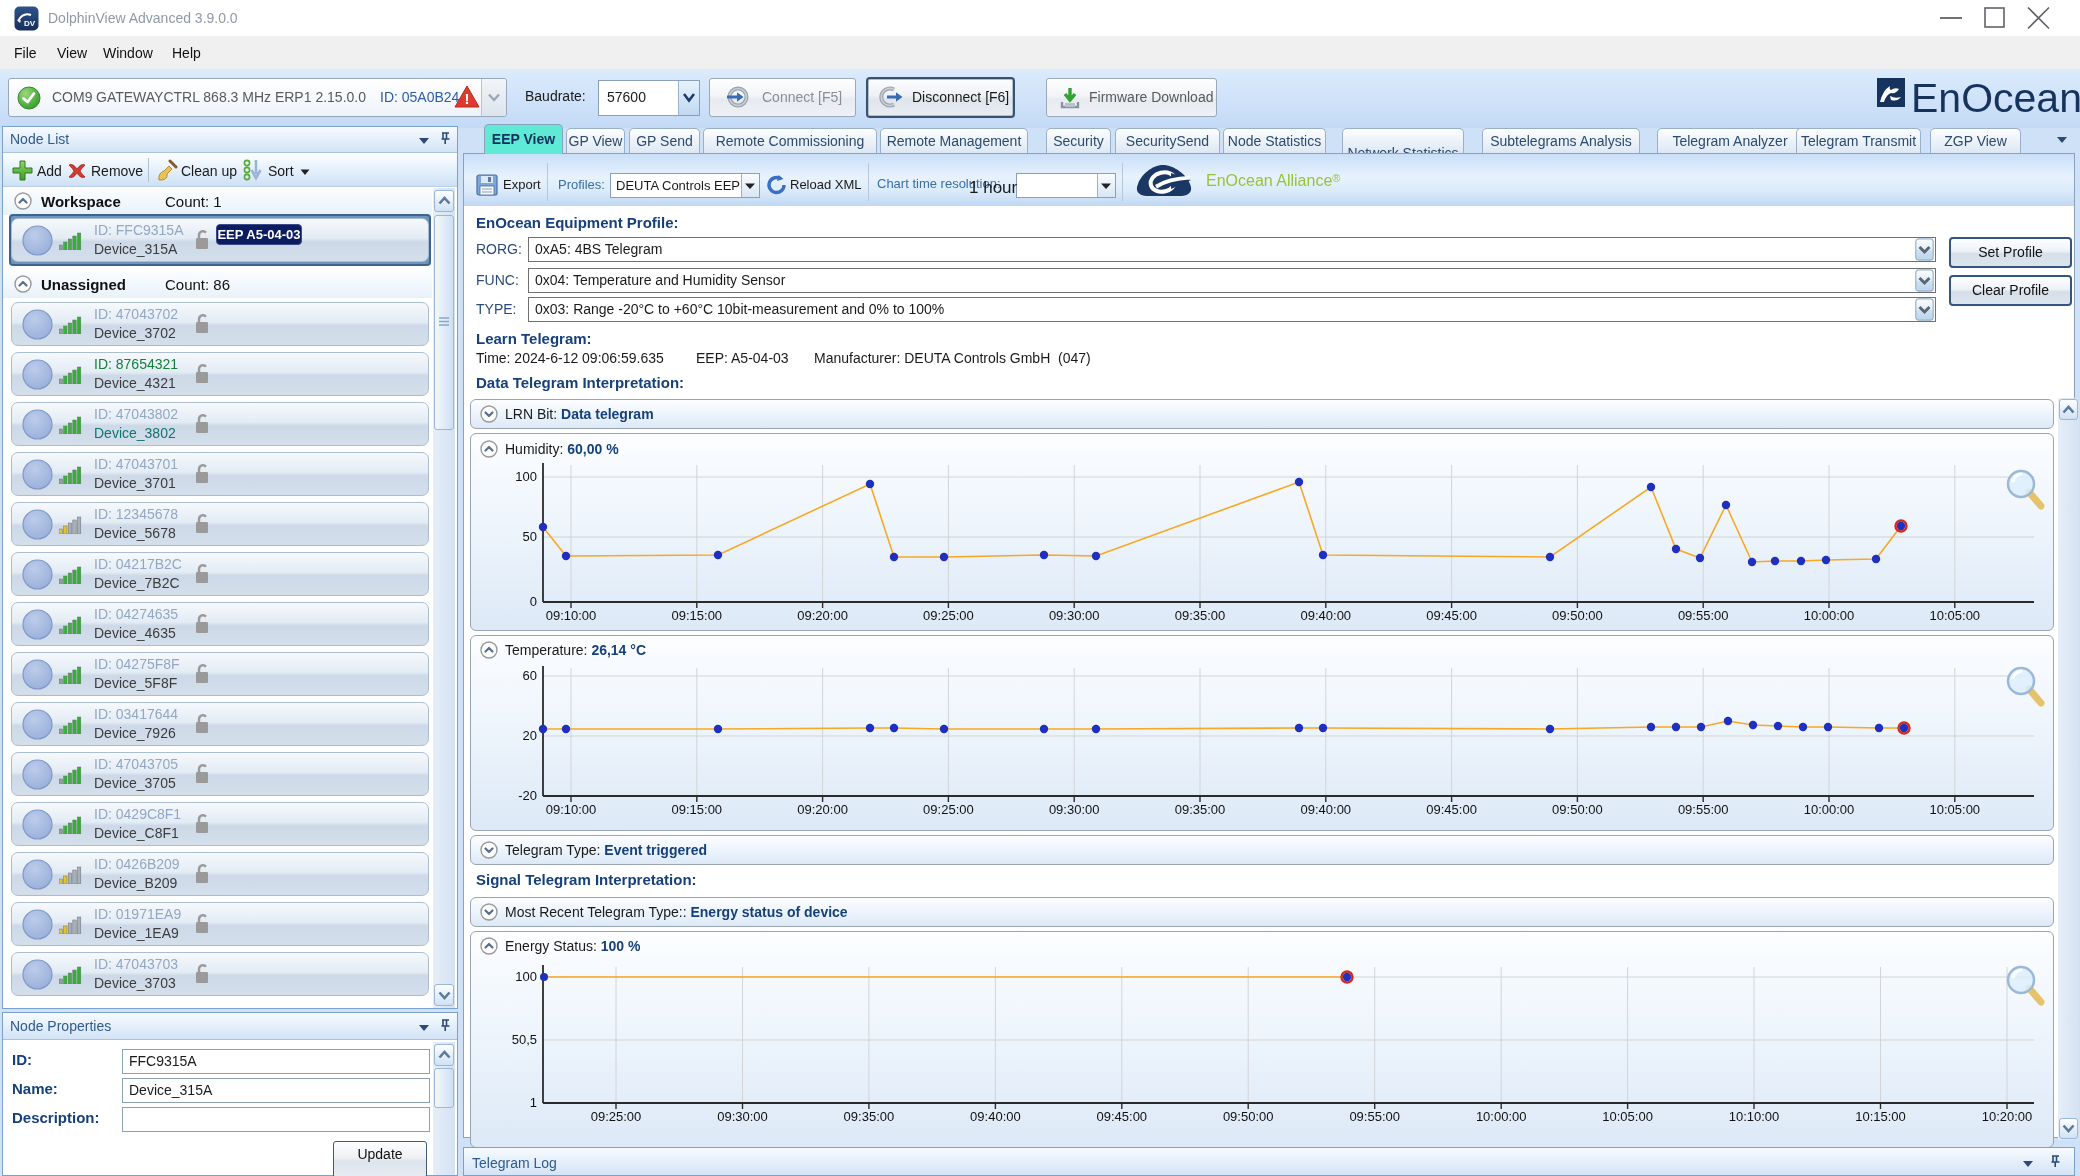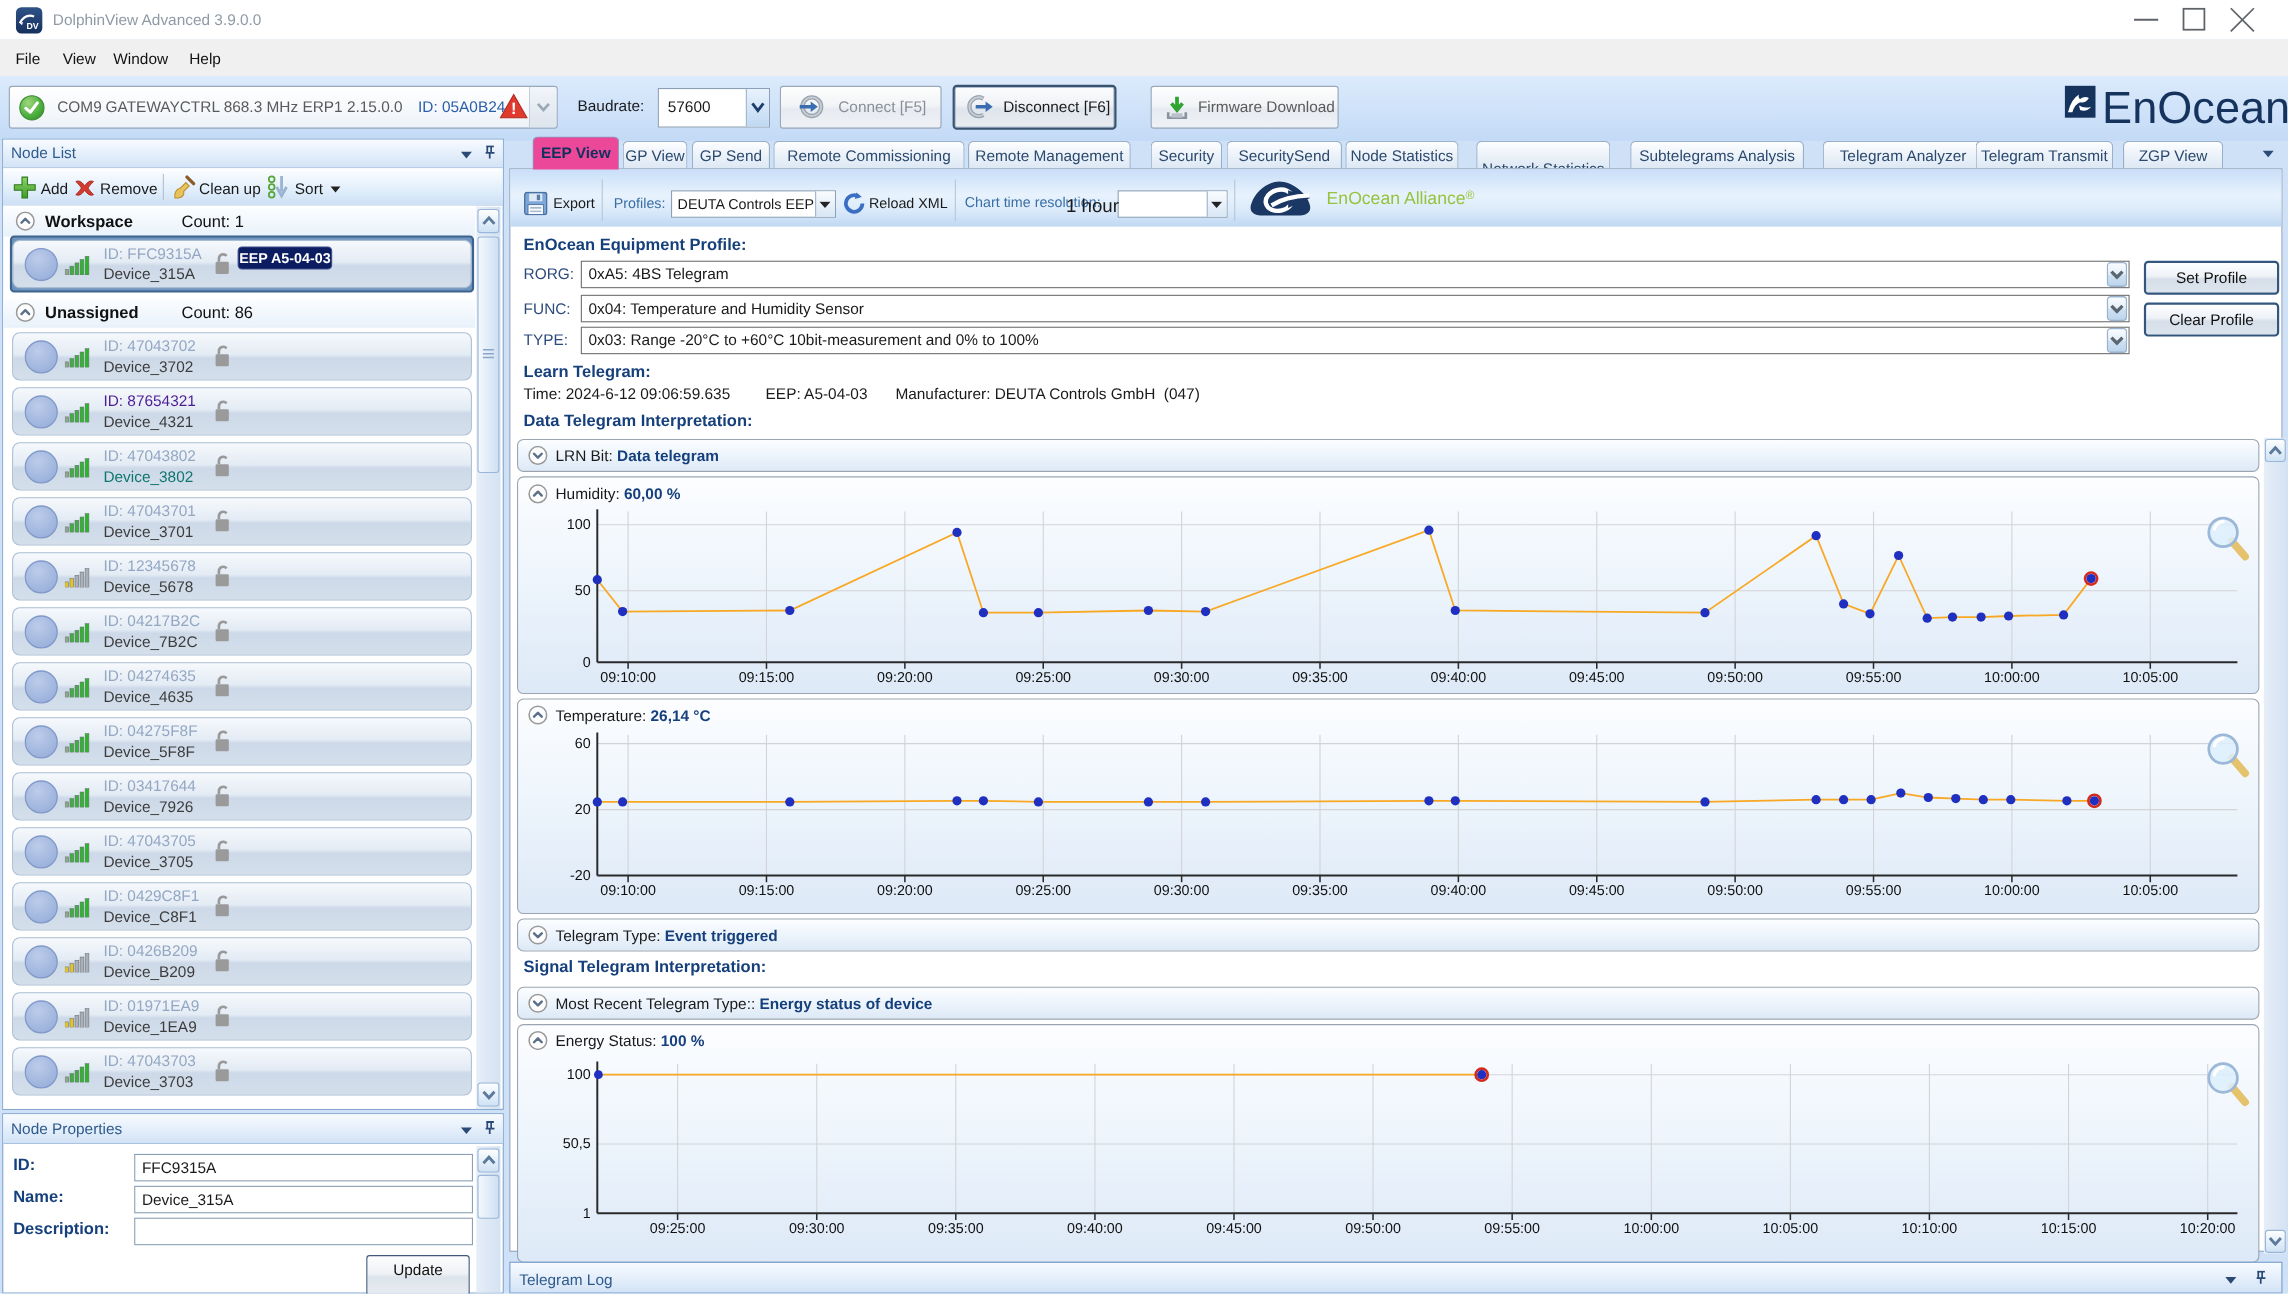--- a/index.html
+++ b/index.html
@@ -201,21 +201,21 @@
     </defs>
     <circle cx="15.5" cy="15.5" r="14.5" fill="url(#nc352)" stroke="#8099c9" stroke-width="1.2"></circle>
   </svg>
 <svg style="position:absolute;left:59px;top:366px" width="24" height="18">
     <rect x="0" y="13" width="3.4" height="5" fill="#8fa58f" stroke="#6b6f73" stroke-width="0.5"></rect>
     <rect x="4.6" y="10" width="3.4" height="8" fill="#3db13d" stroke="#6b6f73" stroke-width="0.5"></rect>
     <rect x="9.2" y="7" width="3.4" height="11" fill="#3db13d" stroke="#6b6f73" stroke-width="0.5"></rect>
     <rect x="13.799999999999999" y="4" width="3.4" height="14" fill="#2fb52f" stroke="#6b6f73" stroke-width="0.5"></rect>
     <rect x="18.4" y="1" width="3.4" height="17" fill="#29b629" stroke="#6b6f73" stroke-width="0.5"></rect>
   </svg>
-<div class="abs" style="left:94px;top:356px;font-size:14px;color:#4c1d95;">ID: 87654321</div>
+<div class="abs" style="left:94px;top:356px;font-size:14px;color:#15803d;">ID: 87654321</div>
 <div class="abs" style="left:94px;top:375px;font-size:14px;color:#3c3c3c;">Device_4321</div>
 <svg style="position:absolute;left:194px;top:363px" width="18" height="22">
     <path d="M5 9 V6 a4 4 0 0 1 7 -2.4" fill="none" stroke="#9a9a9a" stroke-width="2.4"></path>
     <rect x="2" y="9" width="12" height="11" rx="1.2" fill="#9a9a9a"></rect>
   </svg>
 <div class="abs" style="left:11px;top:402px;width:418px;height:44px;border:1px solid #a9bdd3;border-radius:7px;background:linear-gradient(#f6f9fc,#e3ebf4 46%,#cdd9e8 54%,#d4dfeb);"></div>
 <svg class="abs" style="left:22px;top:409px" width="31" height="31">
     <defs>
       <radialGradient id="nc402" cx="0.4" cy="0.32" r="0.85">
         <stop offset="0" stop-color="#bcccea"></stop>
@@ -520,21 +520,21 @@
 <div class="abs" style="left:129px;top:1082px;font-size:14px;">Device_315A</div>
 <div class="abs" style="left:12px;top:1109px;font-size:15px;font-weight:bold;color:#16407c;">Description:</div>
 <div class="abs" style="left:122px;top:1107px;width:308px;height:25px;background:#fff;border:1px solid #8ba0b6;"></div>
 <div class="abs" style="left:333px;top:1141px;width:94px;height:37px;background:linear-gradient(#fdfdfe,#eef1f5 45%,#dde4ec 55%,#e8ecf1);border:1px solid #41597a;border-radius:3px;text-align:center;line-height:25px;font-size:14px;color:#111;">Update</div>
 <div class="abs" style="left:433px;top:1042px;width:22px;height:133px;background:linear-gradient(90deg,#e6eef8,#d4e2f2);"></div>
 <div class="abs" style="left:434px;top:1044px;width:20px;height:22px;background:linear-gradient(#fdfeff,#cfe2f5);border:1px solid #9ab6d8;border-radius:3px;"></div>
 <svg class="abs" style="left:438px;top:1050px" width="13" height="9">
     <path d="M1.5 7.5 L6.5 2 L11.5 7.5" fill="none" stroke="#5c7a9c" stroke-width="2.6"></path>
   </svg>
 <div class="abs" style="left:434px;top:1068px;width:20px;height:40px;background:linear-gradient(90deg,#f4f8fd,#cfe0f3);border:1px solid #9ab6d8;border-radius:3px;"></div>
-<div class="abs" style="left:484px;top:124px;width:79px;height:30px;background:#ec4899;border:1px solid #8aa0bd;border-bottom:none;border-radius:5px 5px 0 0;z-index:3;text-align:center;font-weight:bold;color:#10315e;font-size:14px;padding-top:6px;">EEP View</div>
+<div class="abs" style="left:484px;top:124px;width:79px;height:30px;background:#5eead4;border:1px solid #8aa0bd;border-bottom:none;border-radius:5px 5px 0 0;z-index:3;text-align:center;font-weight:bold;color:#10315e;font-size:14px;padding-top:6px;">EEP View</div>
 <div class="abs" style="left:566px;top:128px;width:59px;height:25px;background:linear-gradient(#fdfeff,#e9f0f8 60%,#dde8f4);border:1px solid #9ab0c9;border-bottom:none;border-radius:5px 5px 0 0;text-align:center;color:#2c4a6e;font-size:14px;padding-top:4px;">GP View</div>
 <div class="abs" style="left:629px;top:128px;width:71px;height:25px;background:linear-gradient(#fdfeff,#e9f0f8 60%,#dde8f4);border:1px solid #9ab0c9;border-bottom:none;border-radius:5px 5px 0 0;text-align:center;color:#2c4a6e;font-size:14px;padding-top:4px;">GP Send</div>
 <div class="abs" style="left:703px;top:128px;width:174px;height:25px;background:linear-gradient(#fdfeff,#e9f0f8 60%,#dde8f4);border:1px solid #9ab0c9;border-bottom:none;border-radius:5px 5px 0 0;text-align:center;color:#2c4a6e;font-size:14px;padding-top:4px;">Remote Commissioning</div>
 <div class="abs" style="left:880px;top:128px;width:148px;height:25px;background:linear-gradient(#fdfeff,#e9f0f8 60%,#dde8f4);border:1px solid #9ab0c9;border-bottom:none;border-radius:5px 5px 0 0;text-align:center;color:#2c4a6e;font-size:14px;padding-top:4px;">Remote Management</div>
 <div class="abs" style="left:1046px;top:128px;width:65px;height:25px;background:linear-gradient(#fdfeff,#e9f0f8 60%,#dde8f4);border:1px solid #9ab0c9;border-bottom:none;border-radius:5px 5px 0 0;text-align:center;color:#2c4a6e;font-size:14px;padding-top:4px;">Security</div>
 <div class="abs" style="left:1115px;top:128px;width:105px;height:25px;background:linear-gradient(#fdfeff,#e9f0f8 60%,#dde8f4);border:1px solid #9ab0c9;border-bottom:none;border-radius:5px 5px 0 0;text-align:center;color:#2c4a6e;font-size:14px;padding-top:4px;">SecuritySend</div>
 <div class="abs" style="left:1223px;top:128px;width:103px;height:25px;background:linear-gradient(#fdfeff,#e9f0f8 60%,#dde8f4);border:1px solid #9ab0c9;border-bottom:none;border-radius:5px 5px 0 0;text-align:center;color:#2c4a6e;font-size:14px;padding-top:4px;">Node Statistics</div>
 <div class="abs" style="left:1342px;top:128px;width:122px;height:25px;background:linear-gradient(#fdfeff,#e9f0f8 60%,#dde8f4);border:1px solid #9ab0c9;border-bottom:none;border-radius:5px 5px 0 0;text-align:center;color:#2c4a6e;font-size:14px;padding-top:16px;">Network Statistics</div>
 <div class="abs" style="left:1482px;top:128px;width:158px;height:25px;background:linear-gradient(#fdfeff,#e9f0f8 60%,#dde8f4);border:1px solid #9ab0c9;border-bottom:none;border-radius:5px 5px 0 0;text-align:center;color:#2c4a6e;font-size:14px;padding-top:4px;">Subtelegrams Analysis</div>
 <div class="abs" style="left:1657px;top:128px;width:146px;height:25px;background:linear-gradient(#fdfeff,#e9f0f8 60%,#dde8f4);border:1px solid #9ab0c9;border-bottom:none;border-radius:5px 5px 0 0;text-align:center;color:#2c4a6e;font-size:14px;padding-top:4px;">Telegram Analyzer</div>

